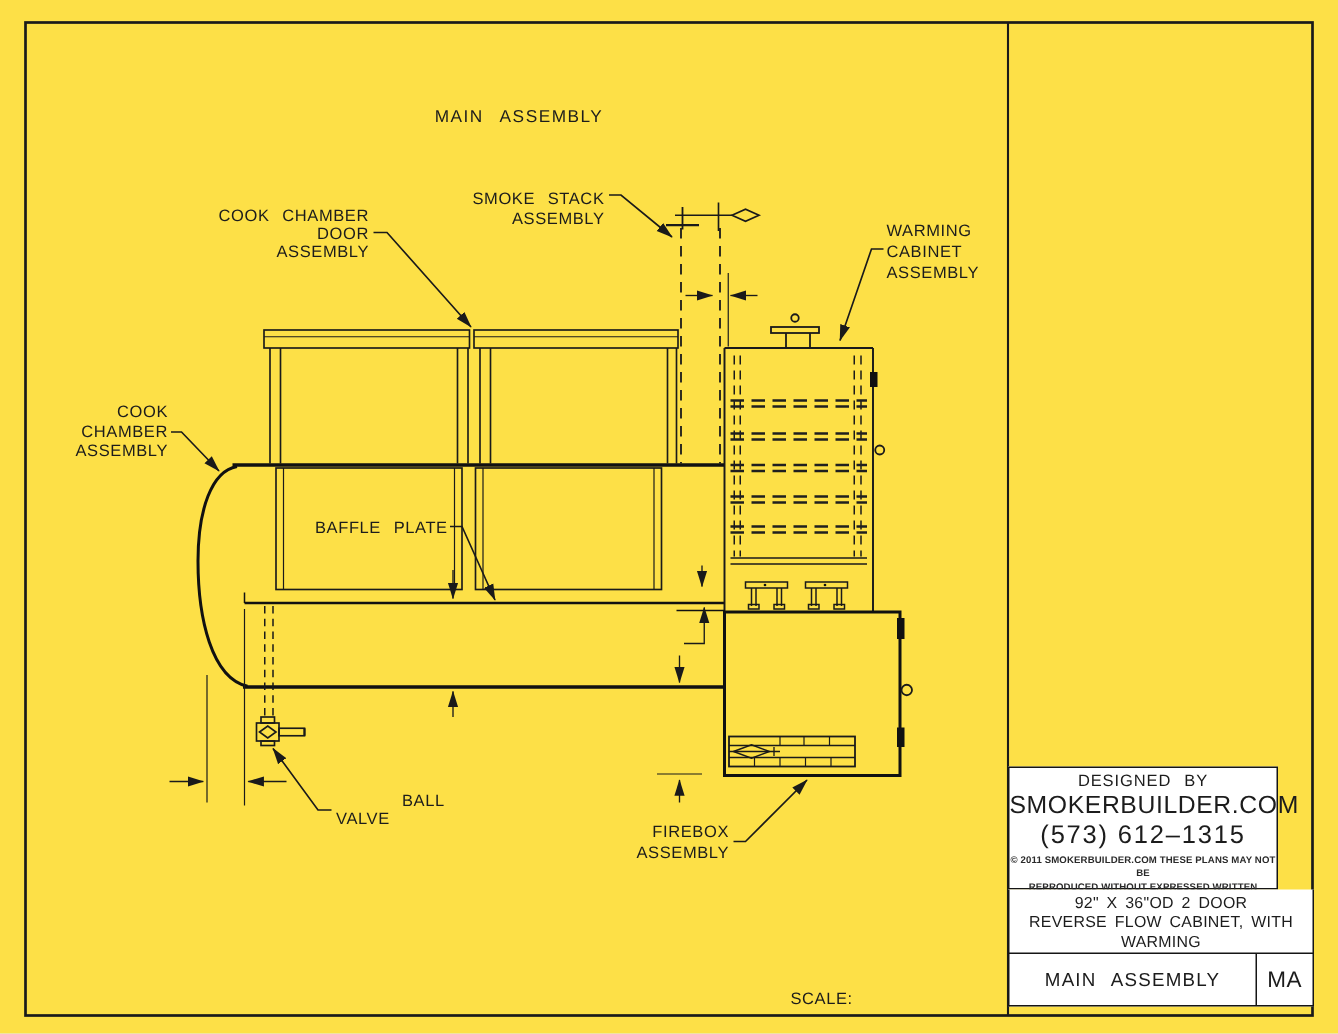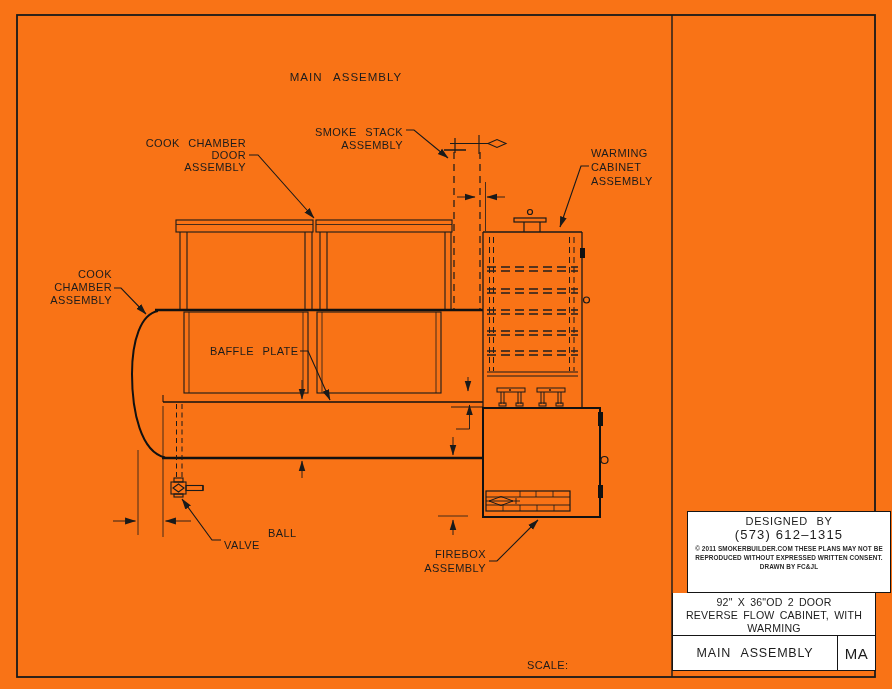--- a/index.html
+++ b/index.html
@@ -1,30 +1,30 @@
 <!DOCTYPE html>
 <html><head>
 <meta charset="utf-8">
 <style>
   html,body{margin:0;padding:0;background:#e8e8e8;}
   .page{
-    position:relative;width:892px;height:689px;background:#f97316;
+    position:relative;width:892px;height:689px;background:#fde047;
     font-family:"Liberation Sans",sans-serif;color:#1c1c1c;overflow:hidden;
   }
   svg{position:absolute;left:0;top:0;}
   svg text{font-family:"Liberation Sans",sans-serif;fill:#1c1c1c;}
   .lbl{font-size:11px;letter-spacing:0.4px;word-spacing:5px;}
   .lbl-big{font-size:11.5px;letter-spacing:1px;word-spacing:7px;}
 
   .tblock{position:absolute;left:672px;top:511px;width:204px;}
   .tb-box{box-sizing:border-box;border:1.6px solid #151515;background:#fff;}
-  .tb-designed{position:absolute;left:15px;top:0;width:204px;height:82px;text-align:center;}
+  .tb-designed{position:absolute;left:0;top:0;width:180px;height:82px;text-align:center;}
   .tb-row1{font-size:11px;letter-spacing:.6px;word-spacing:5px;margin-top:3px;}
   .tb-company{font-size:16.5px;letter-spacing:.4px;margin-top:1px;}
-  .tb-phone{font-size:13px;letter-spacing:1.2px;margin-top:0px;}
+  .tb-phone{font-size:17px;letter-spacing:1.2px;margin-top:0px;}
   .tb-copy{font-size:6.4px;line-height:9px;letter-spacing:.1px;margin-top:2px;font-weight:bold;color:#2a2a2a;}
   .tb-desc{position:absolute;left:0;top:82px;width:204px;height:43px;border-top:none;
     text-align:center;font-size:10.6px;line-height:13px;letter-spacing:.2px;word-spacing:2px;padding-top:3px;}
   .tb-bottom{position:absolute;left:0;top:125px;width:204px;height:35px;border-top:none;display:flex;}
   .tb-title{flex:1;display:flex;align-items:center;justify-content:center;
     font-size:12.5px;letter-spacing:.8px;word-spacing:6px;}
   .tb-code{width:37px;border-left:1.4px solid #151515;display:flex;align-items:center;justify-content:center;
     font-size:15px;letter-spacing:.5px;}
 </style>
 </head>
@@ -242,20 +242,21 @@
     <text x="486" y="558" text-anchor="end" class="lbl">FIREBOX</text>
     <text x="486" y="572" text-anchor="end" class="lbl">ASSEMBLY</text>
   </g>
 
   <text x="527" y="669" class="lbl">SCALE:</text>
 </svg>
 
 <div class="tblock">
   <div class="tb-box tb-designed">
     <div class="tb-row1">DESIGNED BY</div>
+    <div class="tb-company">SMOKERBUILDER.COM</div>
     <div class="tb-phone">(573) 612–1315</div>
     <div class="tb-copy">
       <div>© 2011 SMOKERBUILDER.COM THESE PLANS MAY NOT BE</div>
       <div>REPRODUCED WITHOUT EXPRESSED WRITTEN CONSENT.</div>
       <div>DRAWN BY FC&amp;JL</div>
     </div>
   </div>
   <div class="tb-box tb-desc">
     <div>92" X 36"OD 2 DOOR</div>
     <div>REVERSE FLOW CABINET, WITH WARMING</div>

